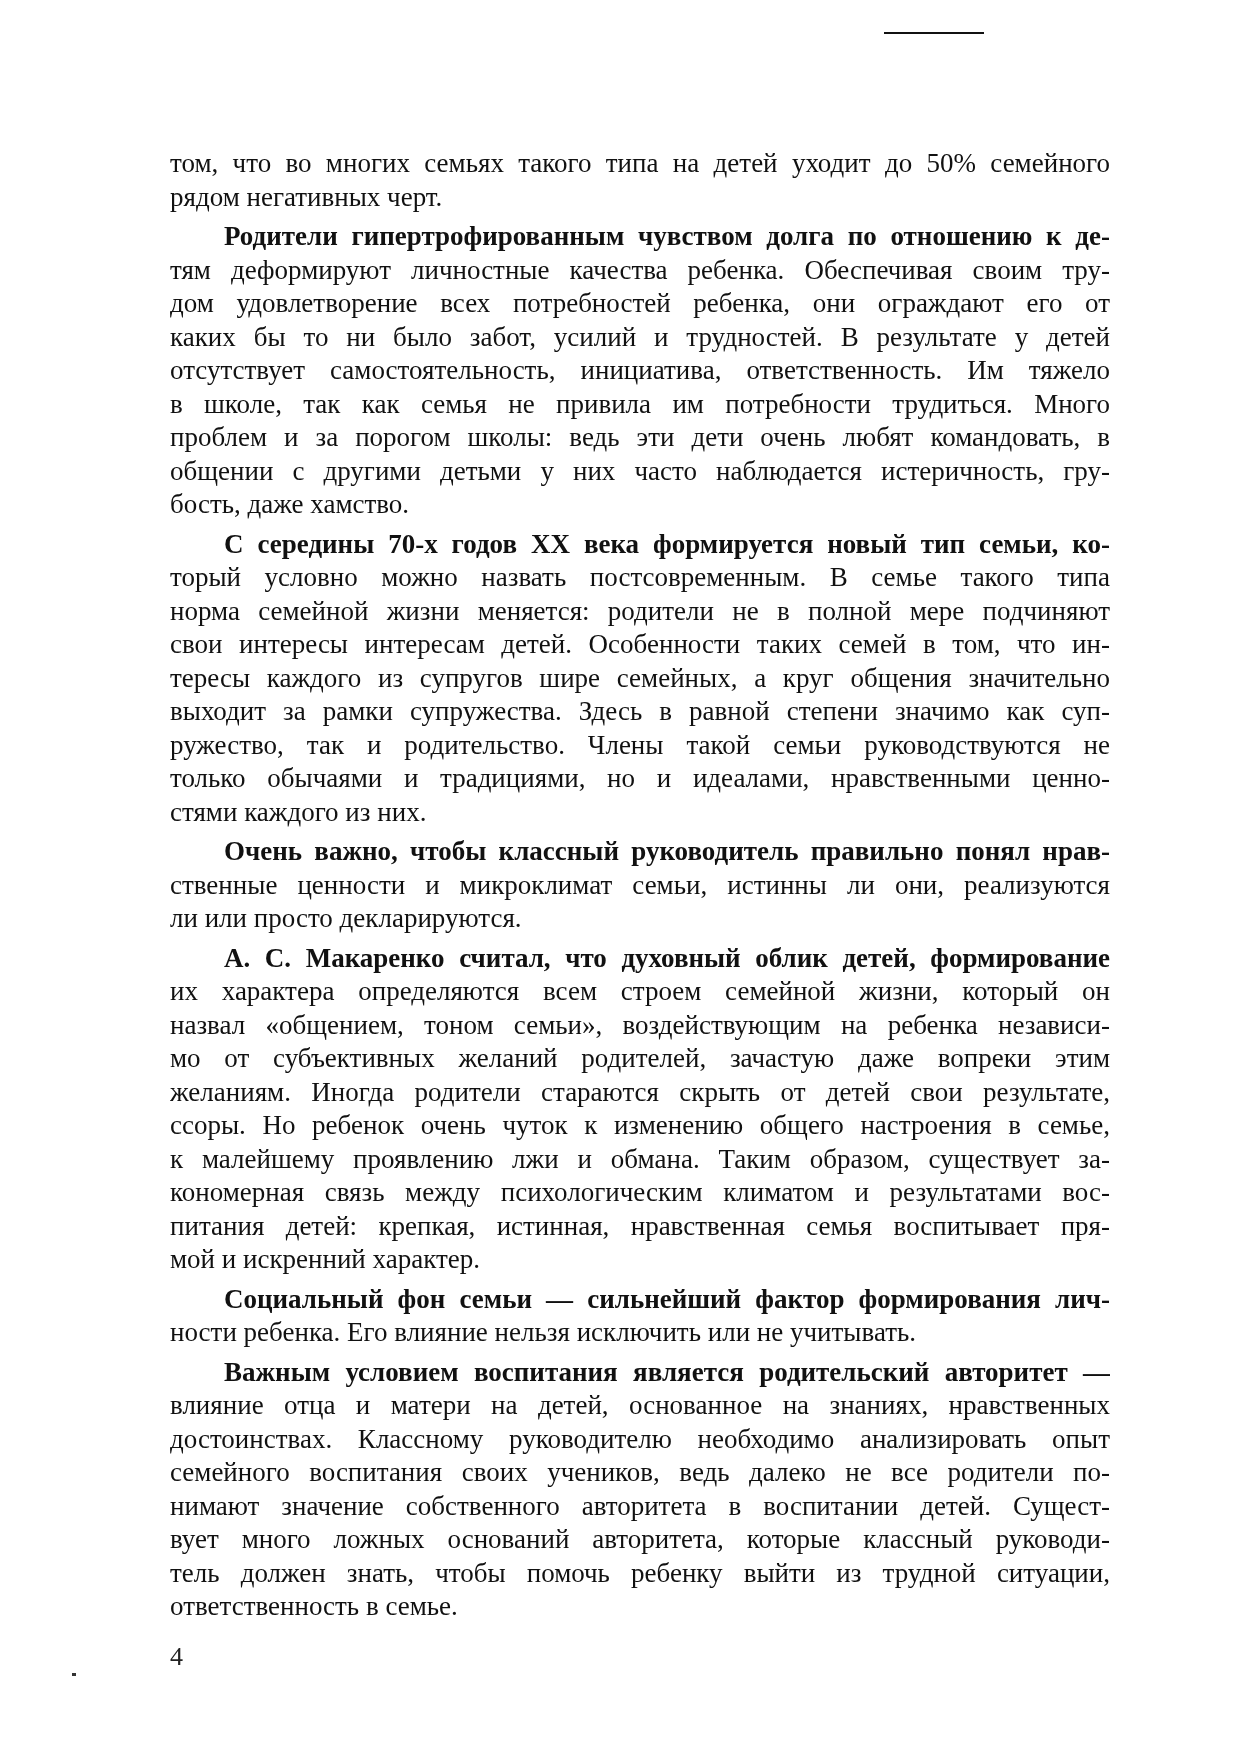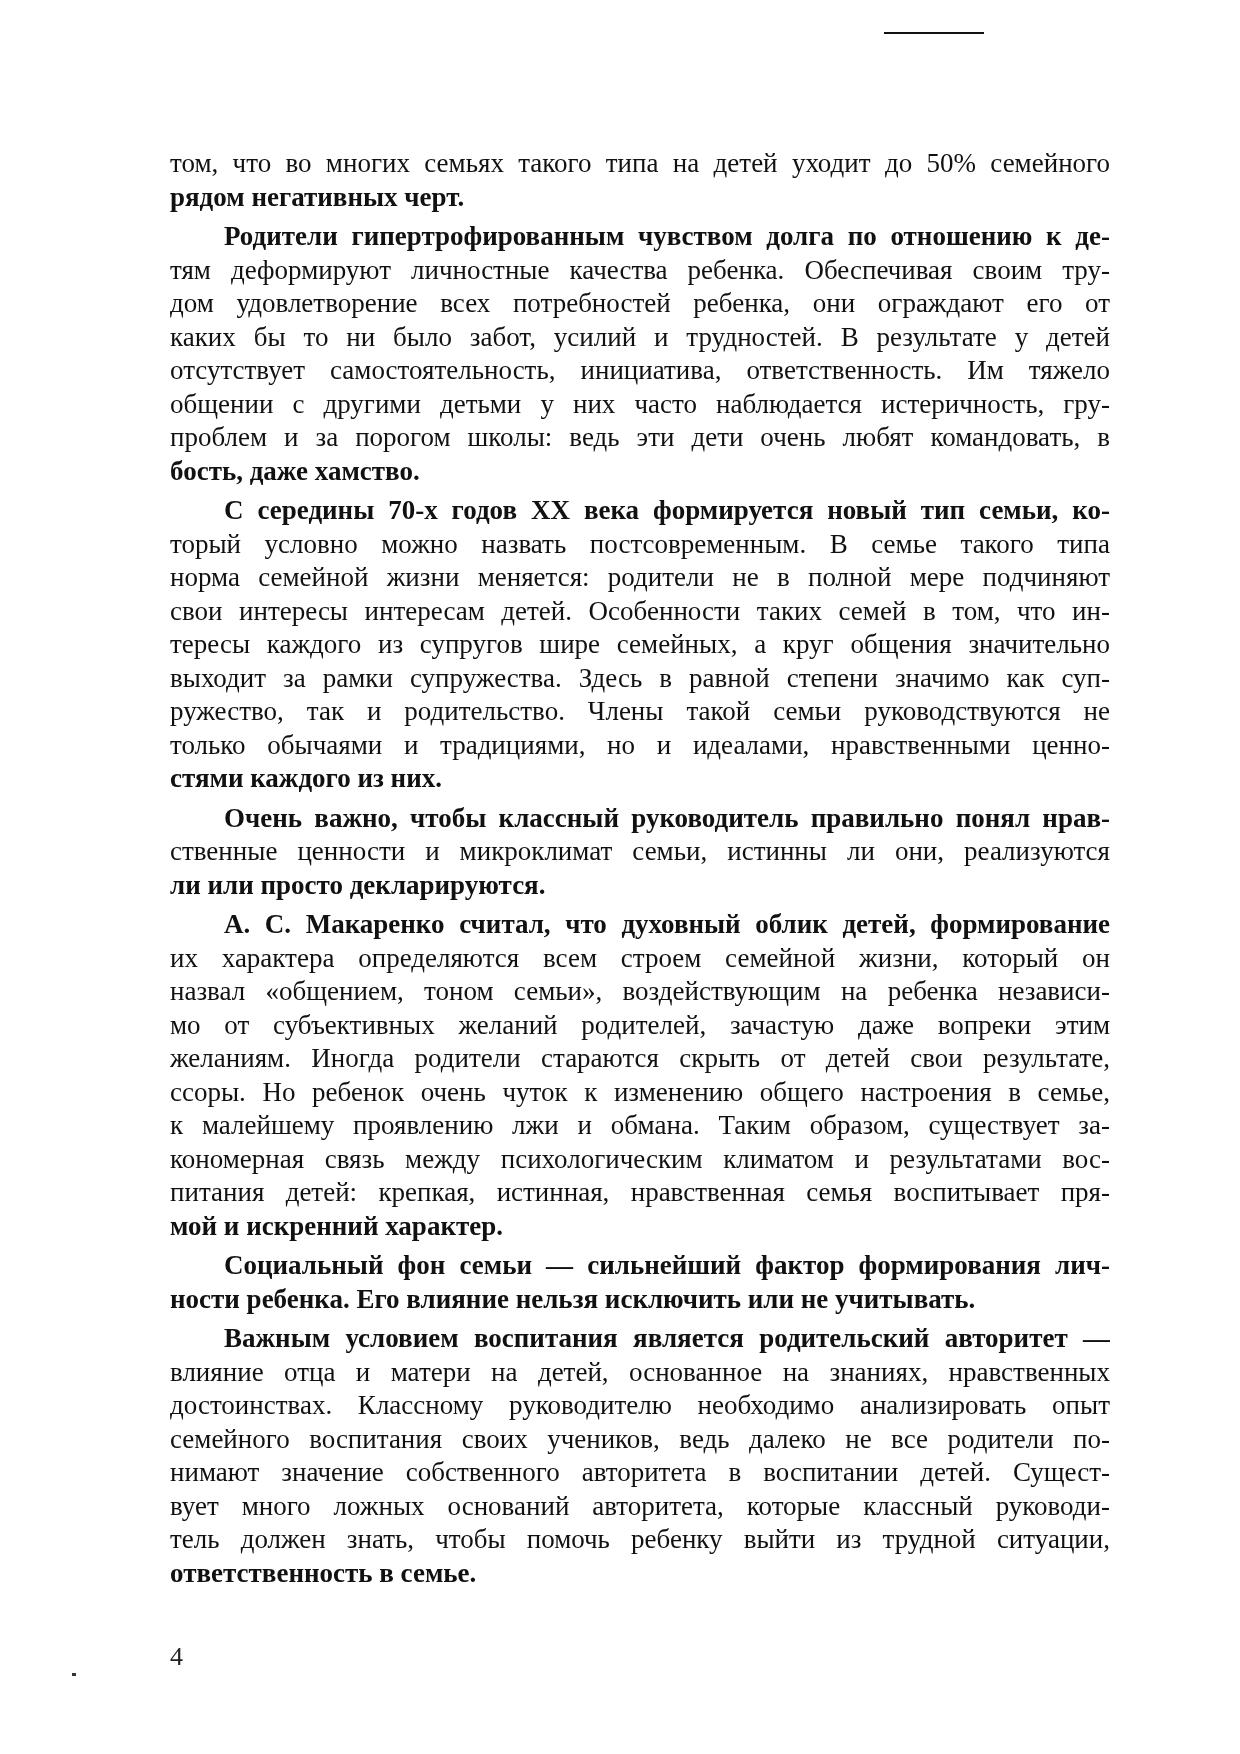--- a/index.html
+++ b/index.html
@@ -2,21 +2,21 @@
 <html><head>
 <meta charset="utf-8">
 <style>
   html, body { margin: 0; padding: 0; background: #ffffff; }
   body { width: 1240px; height: 1754px; position: relative; overflow: hidden; }
   .page { position: absolute; left: 0; top: 12px; width: 1240px; height: 1754px; background: #ffffff; }
   .top-rule { position: absolute; left: 884px; top: 20px; width: 100px; height: 2px; background: #111; }
   .text-block { position: absolute; left: 170px; top: 135px; width: 940px;
     font-family: "Liberation Serif", serif; font-size: 27px; color: #111; line-height: 33.5px; }
   .line { display: block; height: 33.5px; white-space: nowrap; text-align: justify; text-align-last: justify; overflow: hidden; }
-  .line.last { text-align-last: left; font-weight: bold; }
+  .line.last { text-align-last: left; }
   .line.indent { padding-left: 54px; font-weight: bold; }
   .gap { height: 6px; }
   .page-number { position: absolute; left: 170px; top: 1630px; font-family: "Liberation Serif", serif; font-size: 26px; color: #222; }
   .speck { position: absolute; left: 72px; top: 1661px; width: 4px; height: 3px; background: #333; }
 </style>
 </head>
 <body>
 
 <div class="page">
   <div class="top-rule"></div>
@@ -28,22 +28,23 @@
       <span class="line last">рядом негативных черт.</span>
     </div>
     <div class="gap"></div>
 
     <div>
       <span class="line indent">Родители гипертрофированным чувством долга по отношению к де-</span>
       <span class="line">тям деформируют личностные качества ребенка. Обеспечивая своим тру-</span>
       <span class="line">дом удовлетворение всех потребностей ребенка, они ограждают его от</span>
       <span class="line">каких бы то ни было забот, усилий и трудностей. В результате у детей</span>
       <span class="line">отсутствует самостоятельность, инициатива, ответственность. Им тяжело</span>
+      <span class="line">в школе, так как семья не привила им потребности трудиться. Много</span>
+      <span class="line">проблем и за порогом школы: ведь эти дети очень любят командовать, в</span>
       <span class="line">общении с другими детьми у них часто наблюдается истеричность, гру-</span>
-      <span class="line">проблем и за порогом школы: ведь эти дети очень любят командовать, в</span>
       <span class="line last">бость, даже хамство.</span>
     </div>
     <div class="gap"></div>
 
     <div>
       <span class="line indent">С середины 70-х годов XX века формируется новый тип семьи, ко-</span>
       <span class="line">торый условно можно назвать постсовременным. В семье такого типа</span>
       <span class="line">норма семейной жизни меняется: родители не в полной мере подчиняют</span>
       <span class="line">свои интересы интересам детей. Особенности таких семей в том, что ин-</span>
       <span class="line">тересы каждого из супругов шире семейных, а круг общения значительно</span>

